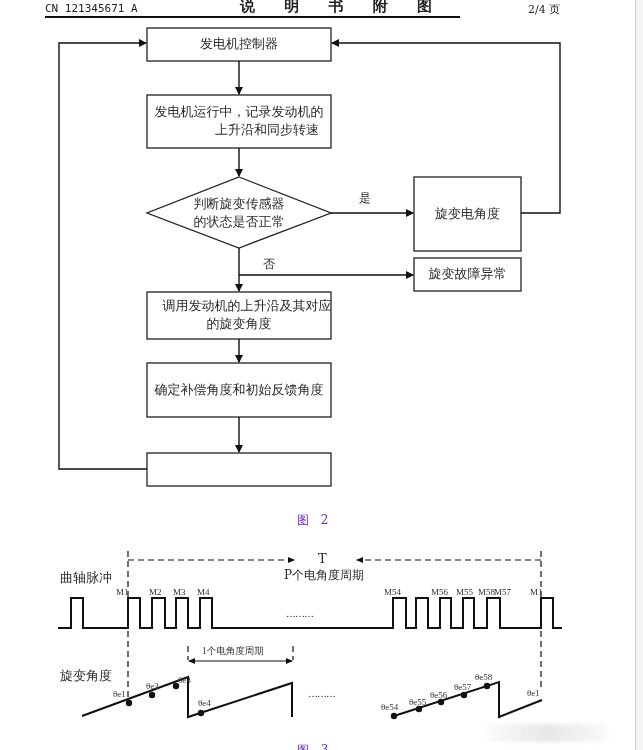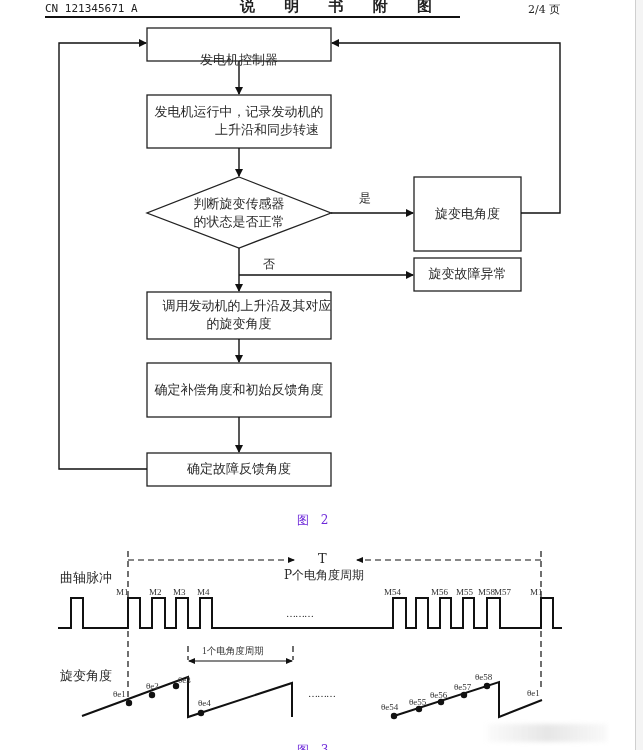--- a/index.html
+++ b/index.html
@@ -84,31 +84,30 @@
       <circle cx="176" cy="686" r="3.2"></circle>
       <circle cx="201" cy="713" r="3.2"></circle>
       <circle cx="394" cy="716" r="3.2"></circle>
       <circle cx="419" cy="709" r="3.2"></circle>
       <circle cx="441" cy="702" r="3.2"></circle>
       <circle cx="464" cy="695" r="3.2"></circle>
       <circle cx="487" cy="686" r="3.2"></circle>
     </g>
   </svg>
 
-  <div class="fc-text" style="left:147px;top:35px;width:184px;margin-top:16px;">发电机控制器</div>
+  <div class="fc-text" style="left:147px;top:35px;width:184px;">发电机控制器</div>
   <div class="fc-text" style="left:147px;top:103px;width:184px;">发电机运行中，记录发动机的</div>
   <div class="fc-text" style="left:147px;top:121px;width:184px;padding-left:28px;">上升沿和同步转速</div>
   <div class="fc-text" style="left:160px;top:195px;width:158px;">判断旋变传感器</div>
   <div class="fc-text" style="left:160px;top:213px;width:158px;">的状态是否正常</div>
   <div class="fc-text" style="left:414px;top:205px;width:107px;">旋变电角度</div>
   <div class="fc-text" style="left:414px;top:265px;width:107px;">旋变故障异常</div>
   <div class="fc-text" style="left:147px;top:297px;width:200px;">调用发动机的上升沿及其对应</div>
   <div class="fc-text" style="left:147px;top:315px;width:184px;">的旋变角度</div>
   <div class="fc-text" style="left:147px;top:381px;width:184px;">确定补偿角度和初始反馈角度</div>
-  <div class="fc-text" style="left:147px;top:460px;width:184px;">确定故障反馈角度</div>
   <div class="label-sm" style="left:359px;top:190px;">是</div>
   <div class="label-sm" style="left:263px;top:256px;">否</div>
   <div class="fig-cap" style="left:297px;top:512px;">图 2</div>
 
   <div class="label-sm" style="left:60px;top:569px;font-size:13px;">曲轴脉冲</div>
   <div class="label-sm" style="left:60px;top:667px;font-size:13px;">旋变角度</div>
   <div class="label-sm" style="left:318px;top:551px;font-size:13px;">T</div>
   <div class="label-sm" style="left:284px;top:567px;font-size:12px;">P个电角度周期</div>
   <div class="tiny" style="left:202px;top:645px;font-size:9.5px;">1个电角度周期</div>
   <div class="label-sm" style="left:286px;top:608px;font-size:10px;letter-spacing:-1px;">………</div>

